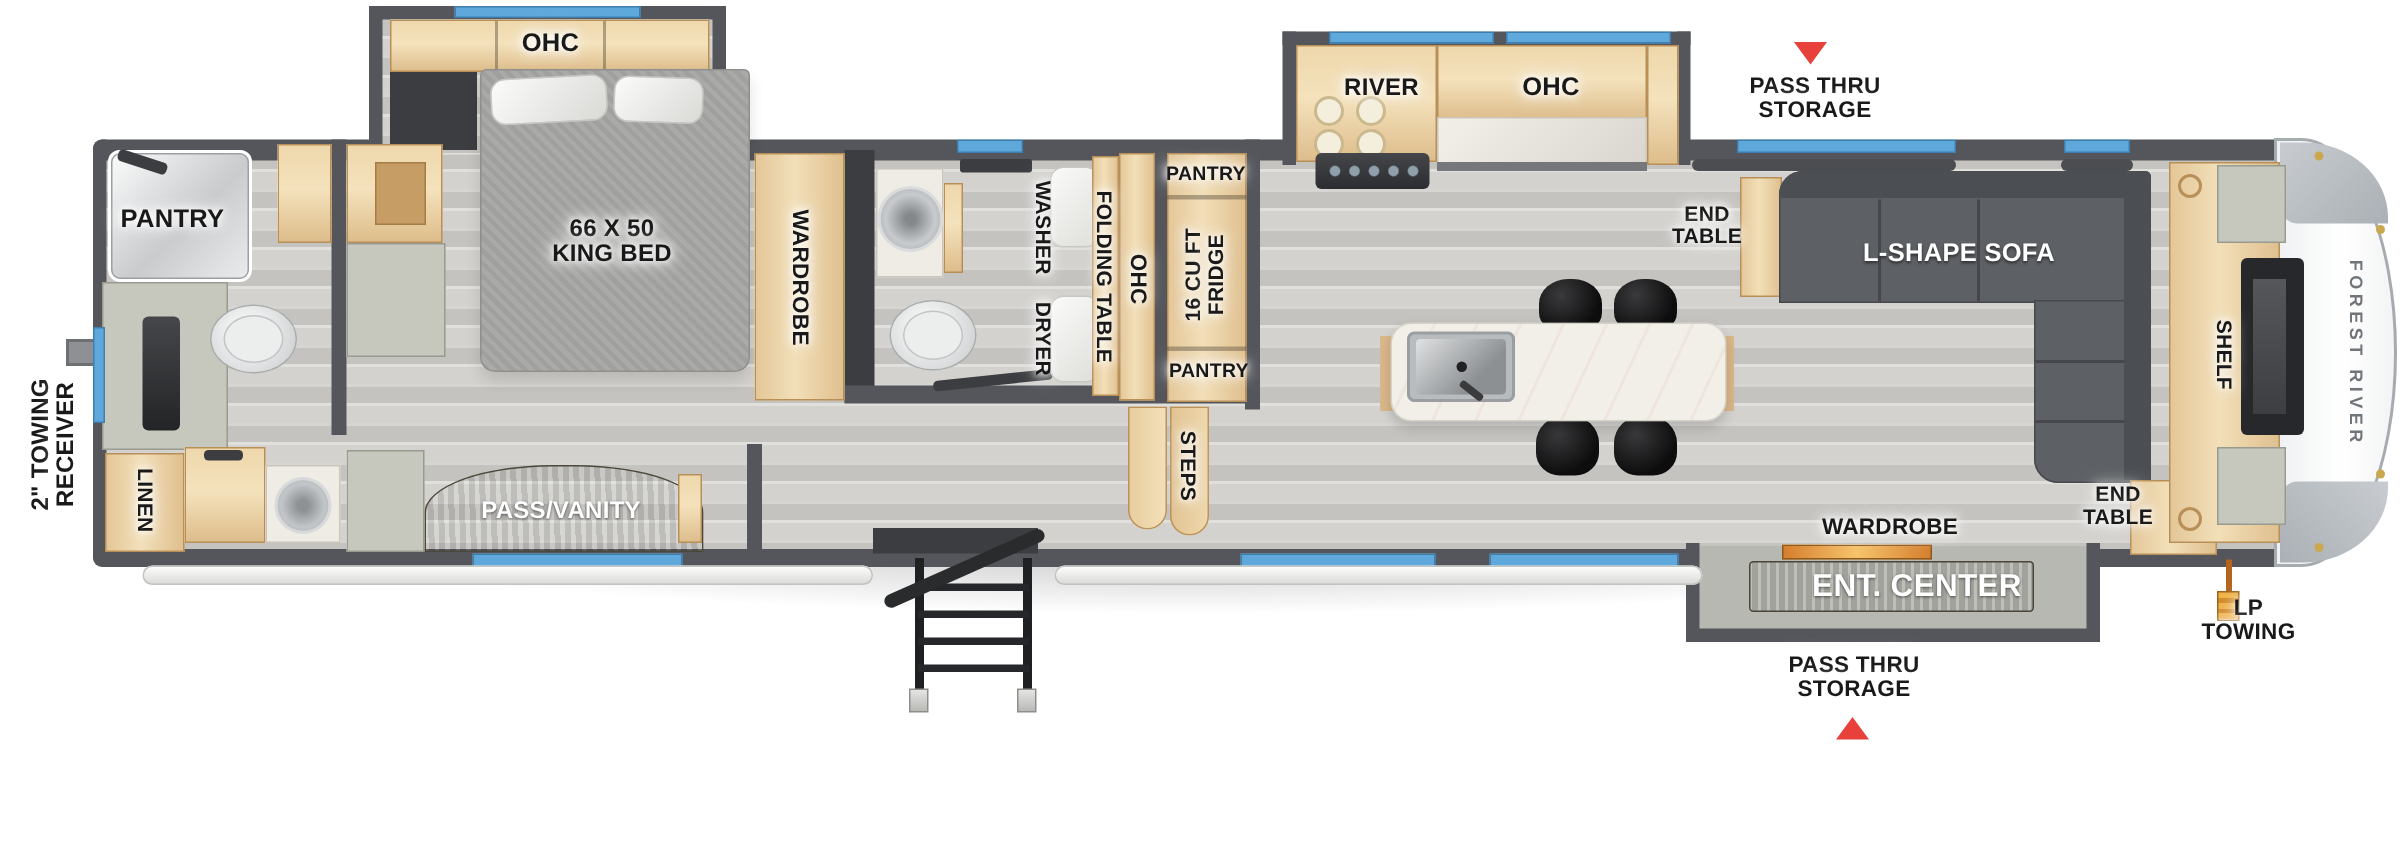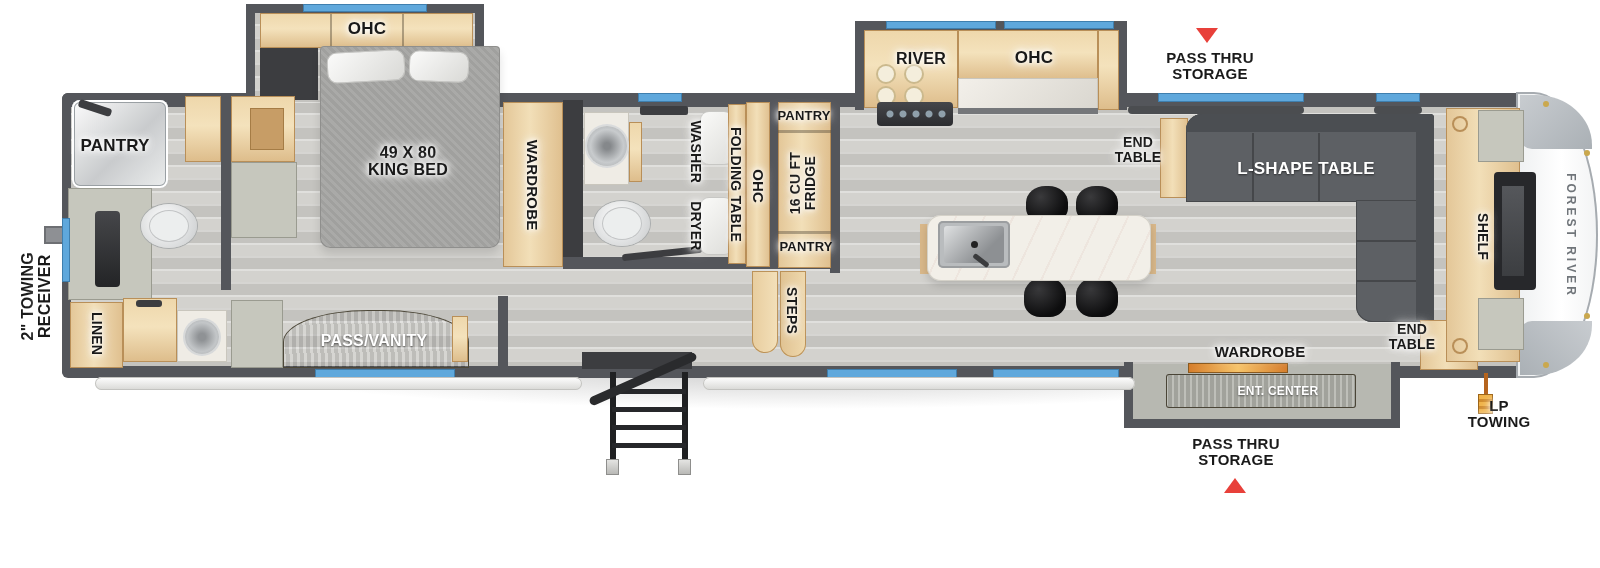--- a/index.html
+++ b/index.html
@@ -234,21 +234,21 @@
   <div class="cl" style="left:115px;top:146px;">
       <span class="lbl" style="font-size:17px;">PANTRY</span>
     </div>
   <div class="cl" style="left:96px;top:334px;">
       <span class="lbl r90" style="font-size:14px;">LINEN</span>
     </div>
   <div class="cl" style="left:367px;top:29px;">
       <span class="lbl" style="font-size:17px;">OHC</span>
     </div>
   <div class="cl" style="left:408px;top:161px;">
-      <span class="lbl" style="font-size:16px;">49 X 80
+      <span class="lbl" style="font-size:16px;">66 X 50
 KING BED</span>
     </div>
   <div class="cl" style="left:532px;top:185px;">
       <span class="lbl r90" style="font-size:15px;">WARDROBE</span>
     </div>
   <div class="cl" style="left:374px;top:341px;">
       <span class="lbl white" style="font-size:16px;">PASS/VANITY</span>
     </div>
   <div class="cl" style="left:695px;top:186px;">
       <span class="lbl r90" style="font-size:14px;word-spacing:14px;">WASHER DRYER</span>
@@ -276,37 +276,37 @@
       <span class="lbl" style="font-size:16px;">RIVER</span>
     </div>
   <div class="cl" style="left:1034px;top:58px;">
       <span class="lbl" style="font-size:17px;">OHC</span>
     </div>
   <div class="cl" style="left:1138px;top:150px;">
       <span class="lbl" style="font-size:14px;">END
 TABLE</span>
     </div>
   <div class="cl" style="left:1306px;top:169px;">
-      <span class="lbl white" style="font-size:17px;">L-SHAPE TABLE</span>
+      <span class="lbl white" style="font-size:17px;">L-SHAPE SOFA</span>
     </div>
   <div class="cl" style="left:1482px;top:237px;">
       <span class="lbl r90" style="font-size:14px;">SHELF</span>
     </div>
   <div class="cl" style="left:1570px;top:235px;">
       <span class="lbl r90" style="font-size:12px;letter-spacing:3px;color:#70757a;text-shadow:none;">FOREST RIVER</span>
     </div>
   <div class="cl" style="left:1412px;top:337px;">
       <span class="lbl" style="font-size:14px;">END
 TABLE</span>
     </div>
   <div class="cl" style="left:1260px;top:352px;">
       <span class="lbl" style="font-size:15px;">WARDROBE</span>
     </div>
   <div class="cl" style="left:1278px;top:391px;">
-      <span class="lbl white" style="font-size:12px;">ENT. CENTER</span>
+      <span class="lbl white" style="font-size:21px;">ENT. CENTER</span>
     </div>
   <div class="cl" style="left:1210px;top:66px;">
       <span class="lbl" style="font-size:15px;">PASS THRU
 STORAGE</span>
     </div>
   <div class="cl" style="left:1236px;top:452px;">
       <span class="lbl" style="font-size:15px;">PASS THRU
 STORAGE</span>
     </div>
   <div class="cl" style="left:1499px;top:414px;">

